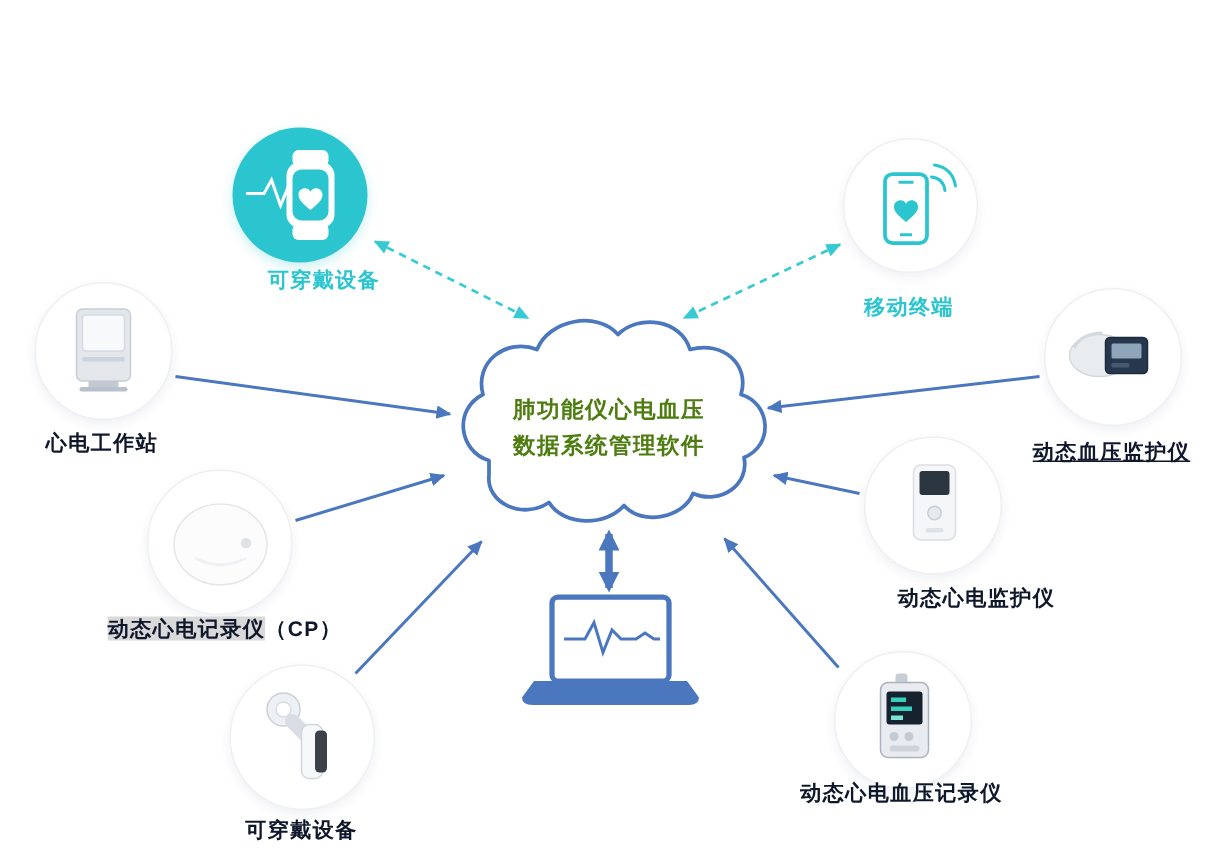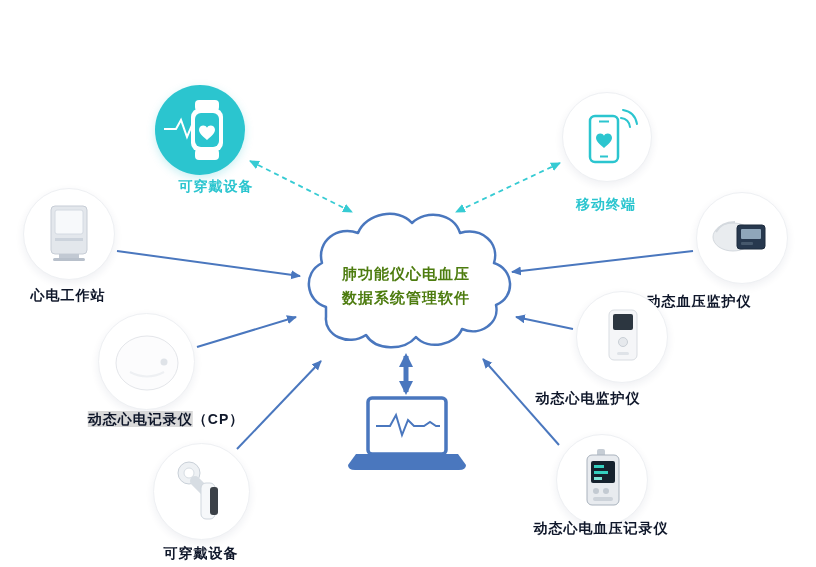--- a/index.html
+++ b/index.html
@@ -104,21 +104,21 @@
   </div>
   <div class="label" style="left:68px;top:287px;">心电工作站</div>
 
   <div class="circle" style="left:98px;top:313px;width:95px;height:95px;">
     <svg width="70" height="70" viewBox="0 0 70 70">
       <ellipse cx="35" cy="36" rx="31" ry="27" fill="#fcfcfd" stroke="#e4e6ea"></ellipse>
       <circle cx="52" cy="35" r="3.5" fill="#dfe3e8"></circle>
       <path d="M18 45 q17 9 34 0" stroke="#eef0f3" stroke-width="2" fill="none"></path>
     </svg>
   </div>
-  <div class="label" style="left:166px;top:411px;"><span class="hl">动态心电记录仪</span><span>（CP）</span></div>
+  <div class="label" style="left:150px;top:411px;"><span class="hl">动态心电记录仪</span><span>（CP）</span></div>
 
   <div class="circle" style="left:153px;top:443px;width:95px;height:95px;">
     <svg width="70" height="70" viewBox="0 0 70 70">
       <circle cx="22" cy="16" r="11" fill="#eef1f4" stroke="#c9d0d8"></circle>
       <circle cx="22" cy="16" r="5" fill="#ffffff" stroke="#d7dde3"></circle>
       <path d="M28 24 L38 34" stroke="#d7dde3" stroke-width="10" stroke-linecap="round"></path>
       <rect x="34" y="26" width="14" height="36" rx="5" fill="#f6f8fa" stroke="#cfd6dd"></rect>
       <rect x="43" y="30" width="8" height="28" rx="3" fill="#3b4148"></rect>
     </svg>
   </div>
@@ -126,31 +126,31 @@
 
   <div class="circle" style="left:696px;top:192px;width:90px;height:90px;">
     <svg width="70" height="70" viewBox="0 0 70 70">
       <ellipse cx="26" cy="34" rx="20" ry="14" fill="#e9ecef" stroke="#d4d9de"></ellipse>
       <path d="M9 29 q5 -10 19 -10" stroke="#d4d9de" stroke-width="2" fill="none"></path>
       <rect x="30" y="22" width="28" height="24" rx="3" fill="#27384e" stroke="#1d2b3d"></rect>
       <rect x="34" y="26" width="20" height="10" rx="1" fill="#8fa6ba"></rect>
       <rect x="34" y="39" width="12" height="3" rx="1" fill="#46586c"></rect>
     </svg>
   </div>
-  <div class="label" style="left:699px;top:293px;">动态血压监护仪</div>
+  <div class="label" style="left:741px;top:293px;text-decoration:underline;">动态血压监护仪</div>
 
   <div class="circle" style="left:576px;top:291px;width:90px;height:90px;">
     <svg width="70" height="70" viewBox="0 0 70 70">
       <rect x="22" y="8" width="28" height="50" rx="5" fill="#f5f6f8" stroke="#d9dde2"></rect>
       <rect x="26" y="12" width="20" height="16" rx="2" fill="#2c3640"></rect>
       <circle cx="36" cy="40" r="4.5" fill="#e6e9ed" stroke="#c9cfd6"></circle>
       <rect x="30" y="50" width="12" height="3" rx="1.5" fill="#dfe3e8"></rect>
     </svg>
   </div>
-  <div class="label" style="left:588px;top:390px;">动态心电监护仪</div>
+  <div class="label" style="left:651px;top:390px;">动态心电监护仪</div>
 
   <div class="circle" style="left:556px;top:434px;width:90px;height:90px;">
     <svg width="70" height="70" viewBox="0 0 70 70">
       <rect x="30" y="4" width="8" height="8" rx="2" fill="#c6cdd5"></rect>
       <rect x="20" y="10" width="32" height="50" rx="5" fill="#e8ebef" stroke="#a9b2bd"></rect>
       <rect x="24" y="16" width="24" height="22" rx="2" fill="#16222e"></rect>
       <rect x="27" y="20" width="10" height="3" fill="#35d0c0"></rect>
       <rect x="27" y="26" width="14" height="3" fill="#35d0c0"></rect>
       <rect x="27" y="32" width="8" height="3" fill="#7ce3d6"></rect>
       <circle cx="29" cy="46" r="3" fill="#c3cad2"></circle>

